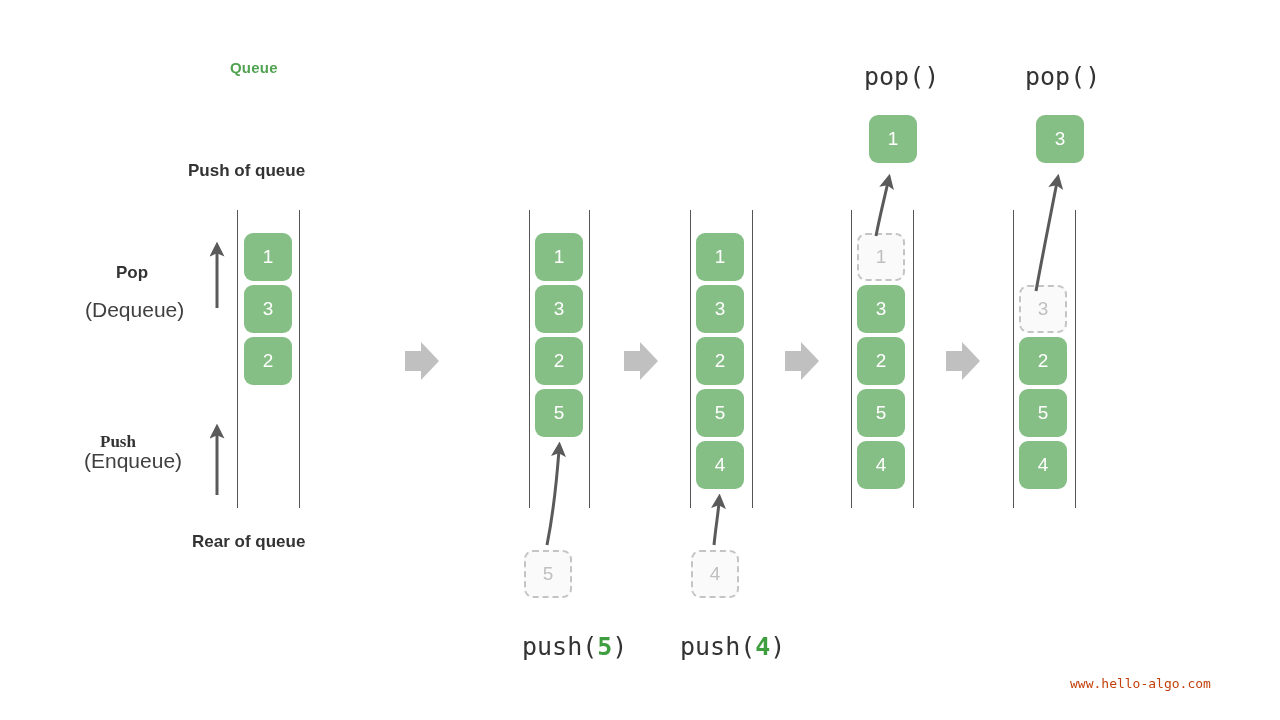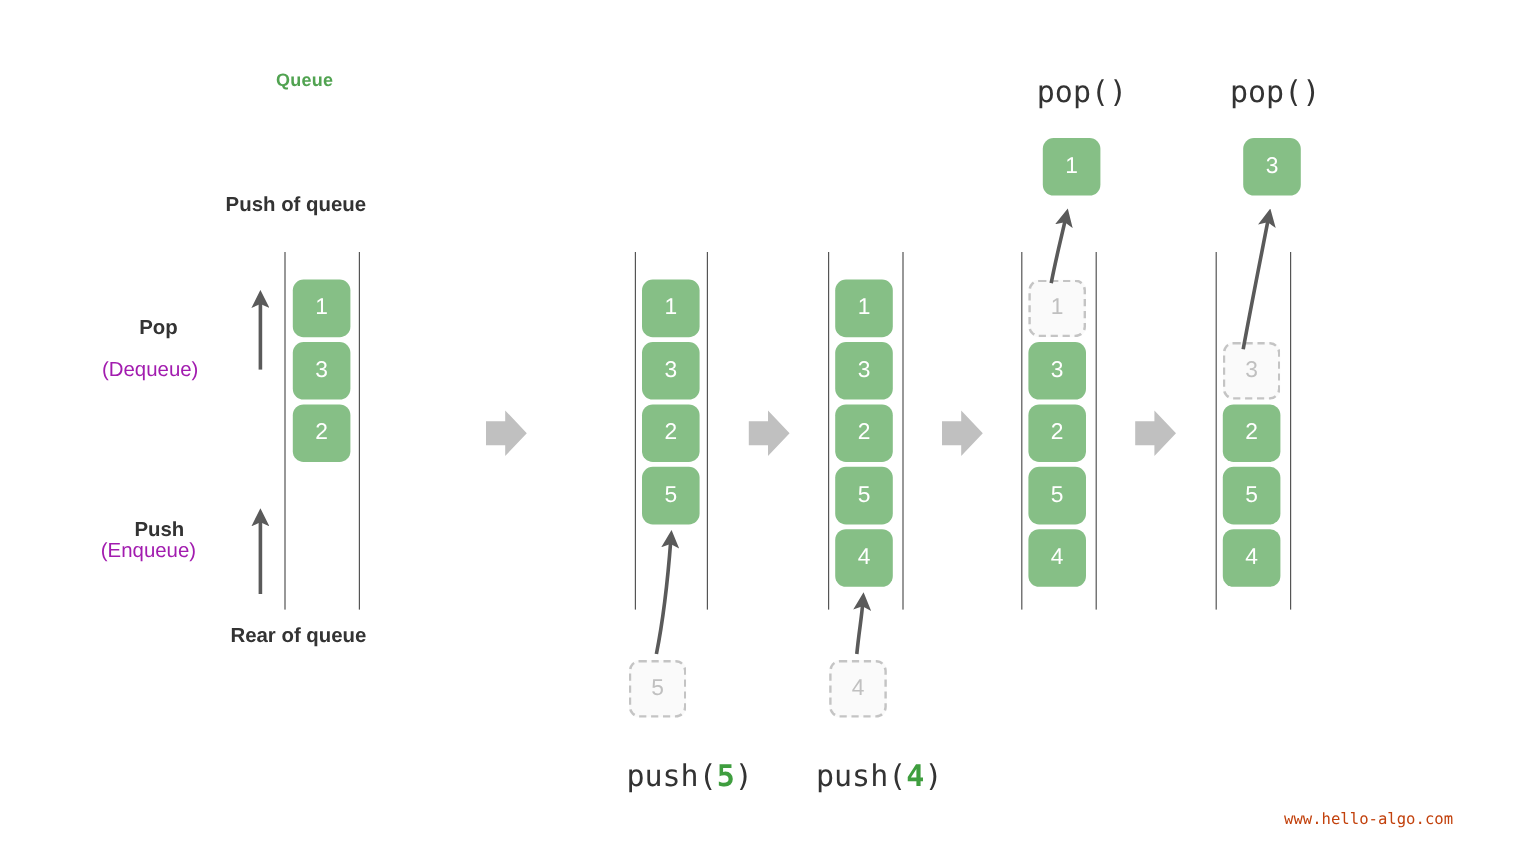--- a/index.html
+++ b/index.html
@@ -30,23 +30,23 @@
   }
   .caption-bold {
     position: absolute;
     font-size: 17px;
     font-weight: bold;
     color: #333333;
     white-space: nowrap;
   }
   .caption-reg {
     position: absolute;
-    font-size: 17px;
+    font-size: 21px;
     font-weight: normal;
-    color: #a21caf;
+    color: #404040;
     white-space: nowrap;
   }
   .mono-label {
     position: absolute;
     font-family: "DejaVu Sans Mono", "Liberation Mono", monospace;
     font-size: 25px;
     color: #333333;
     white-space: nowrap;
     letter-spacing: 0px;
   }
@@ -106,24 +106,24 @@
 
 <div id="canvas">
 
   <div class="title" style="left:230px; top:59px;">Queue</div>
 
   <div class="caption-bold" style="left:188px; top:161px;">Push of queue</div>
 
   <div class="caption-bold" style="left:116px; top:263px;">Pop</div>
   <div class="caption-reg" style="left:85px; top:298px;">(Dequeue)</div>
 
-  <div class="caption-bold" style="left:112px; top:432px;">Push</div>
+  <div class="caption-bold" style="left:100px; top:432px;font-family:Liberation Serif, serif;">Push</div>
   <div class="caption-reg" style="left:84px; top:449px;">(Enqueue)</div>
 
-  <div class="caption-bold" style="left:192px; top:520px;">Rear of queue</div>
+  <div class="caption-bold" style="left:192px; top:532px;">Rear of queue</div>
 
   <div class="rail" style="left:237px; top:210px; height:298px;"></div>
   <div class="rail" style="left:299px; top:210px; height:298px;"></div>
 
   <div class="cell" style="left:244px; top:233px;">1</div>
   <div class="cell" style="left:244px; top:285px;">3</div>
   <div class="cell" style="left:244px; top:337px;">2</div>
 
   <div class="rail" style="left:529px; top:210px; height:298px;"></div>
   <div class="rail" style="left:589px; top:210px; height:298px;"></div>

